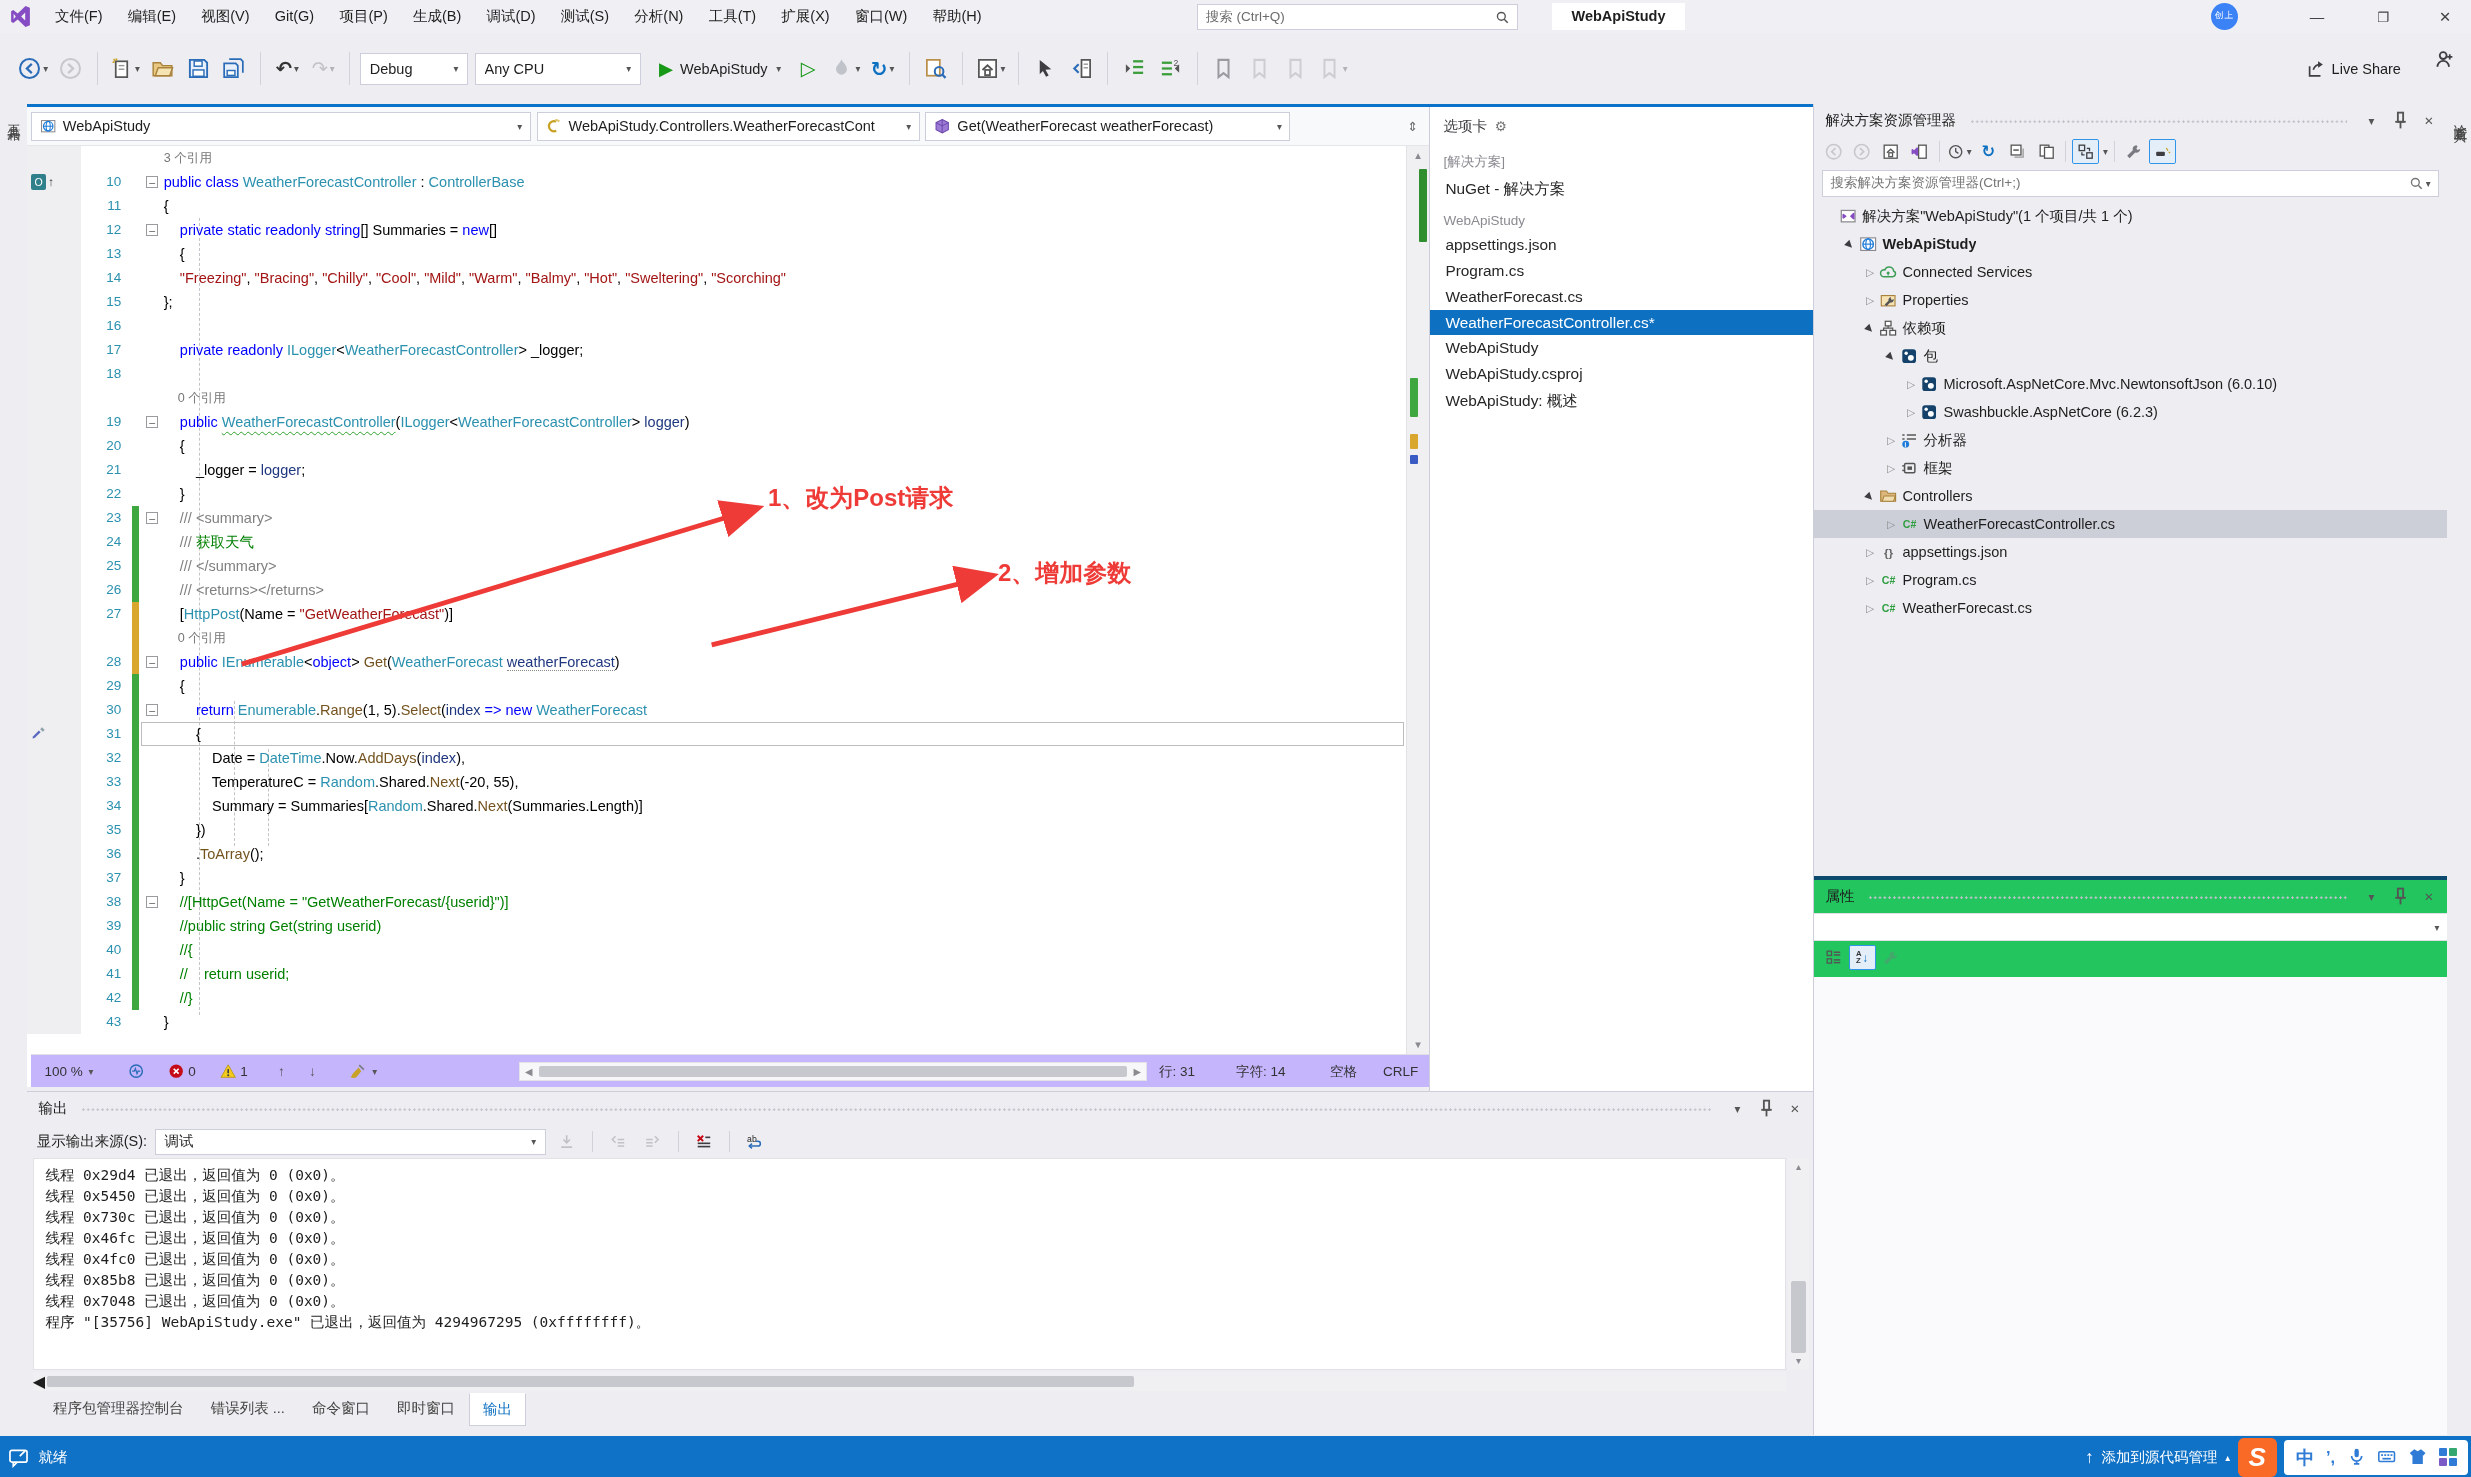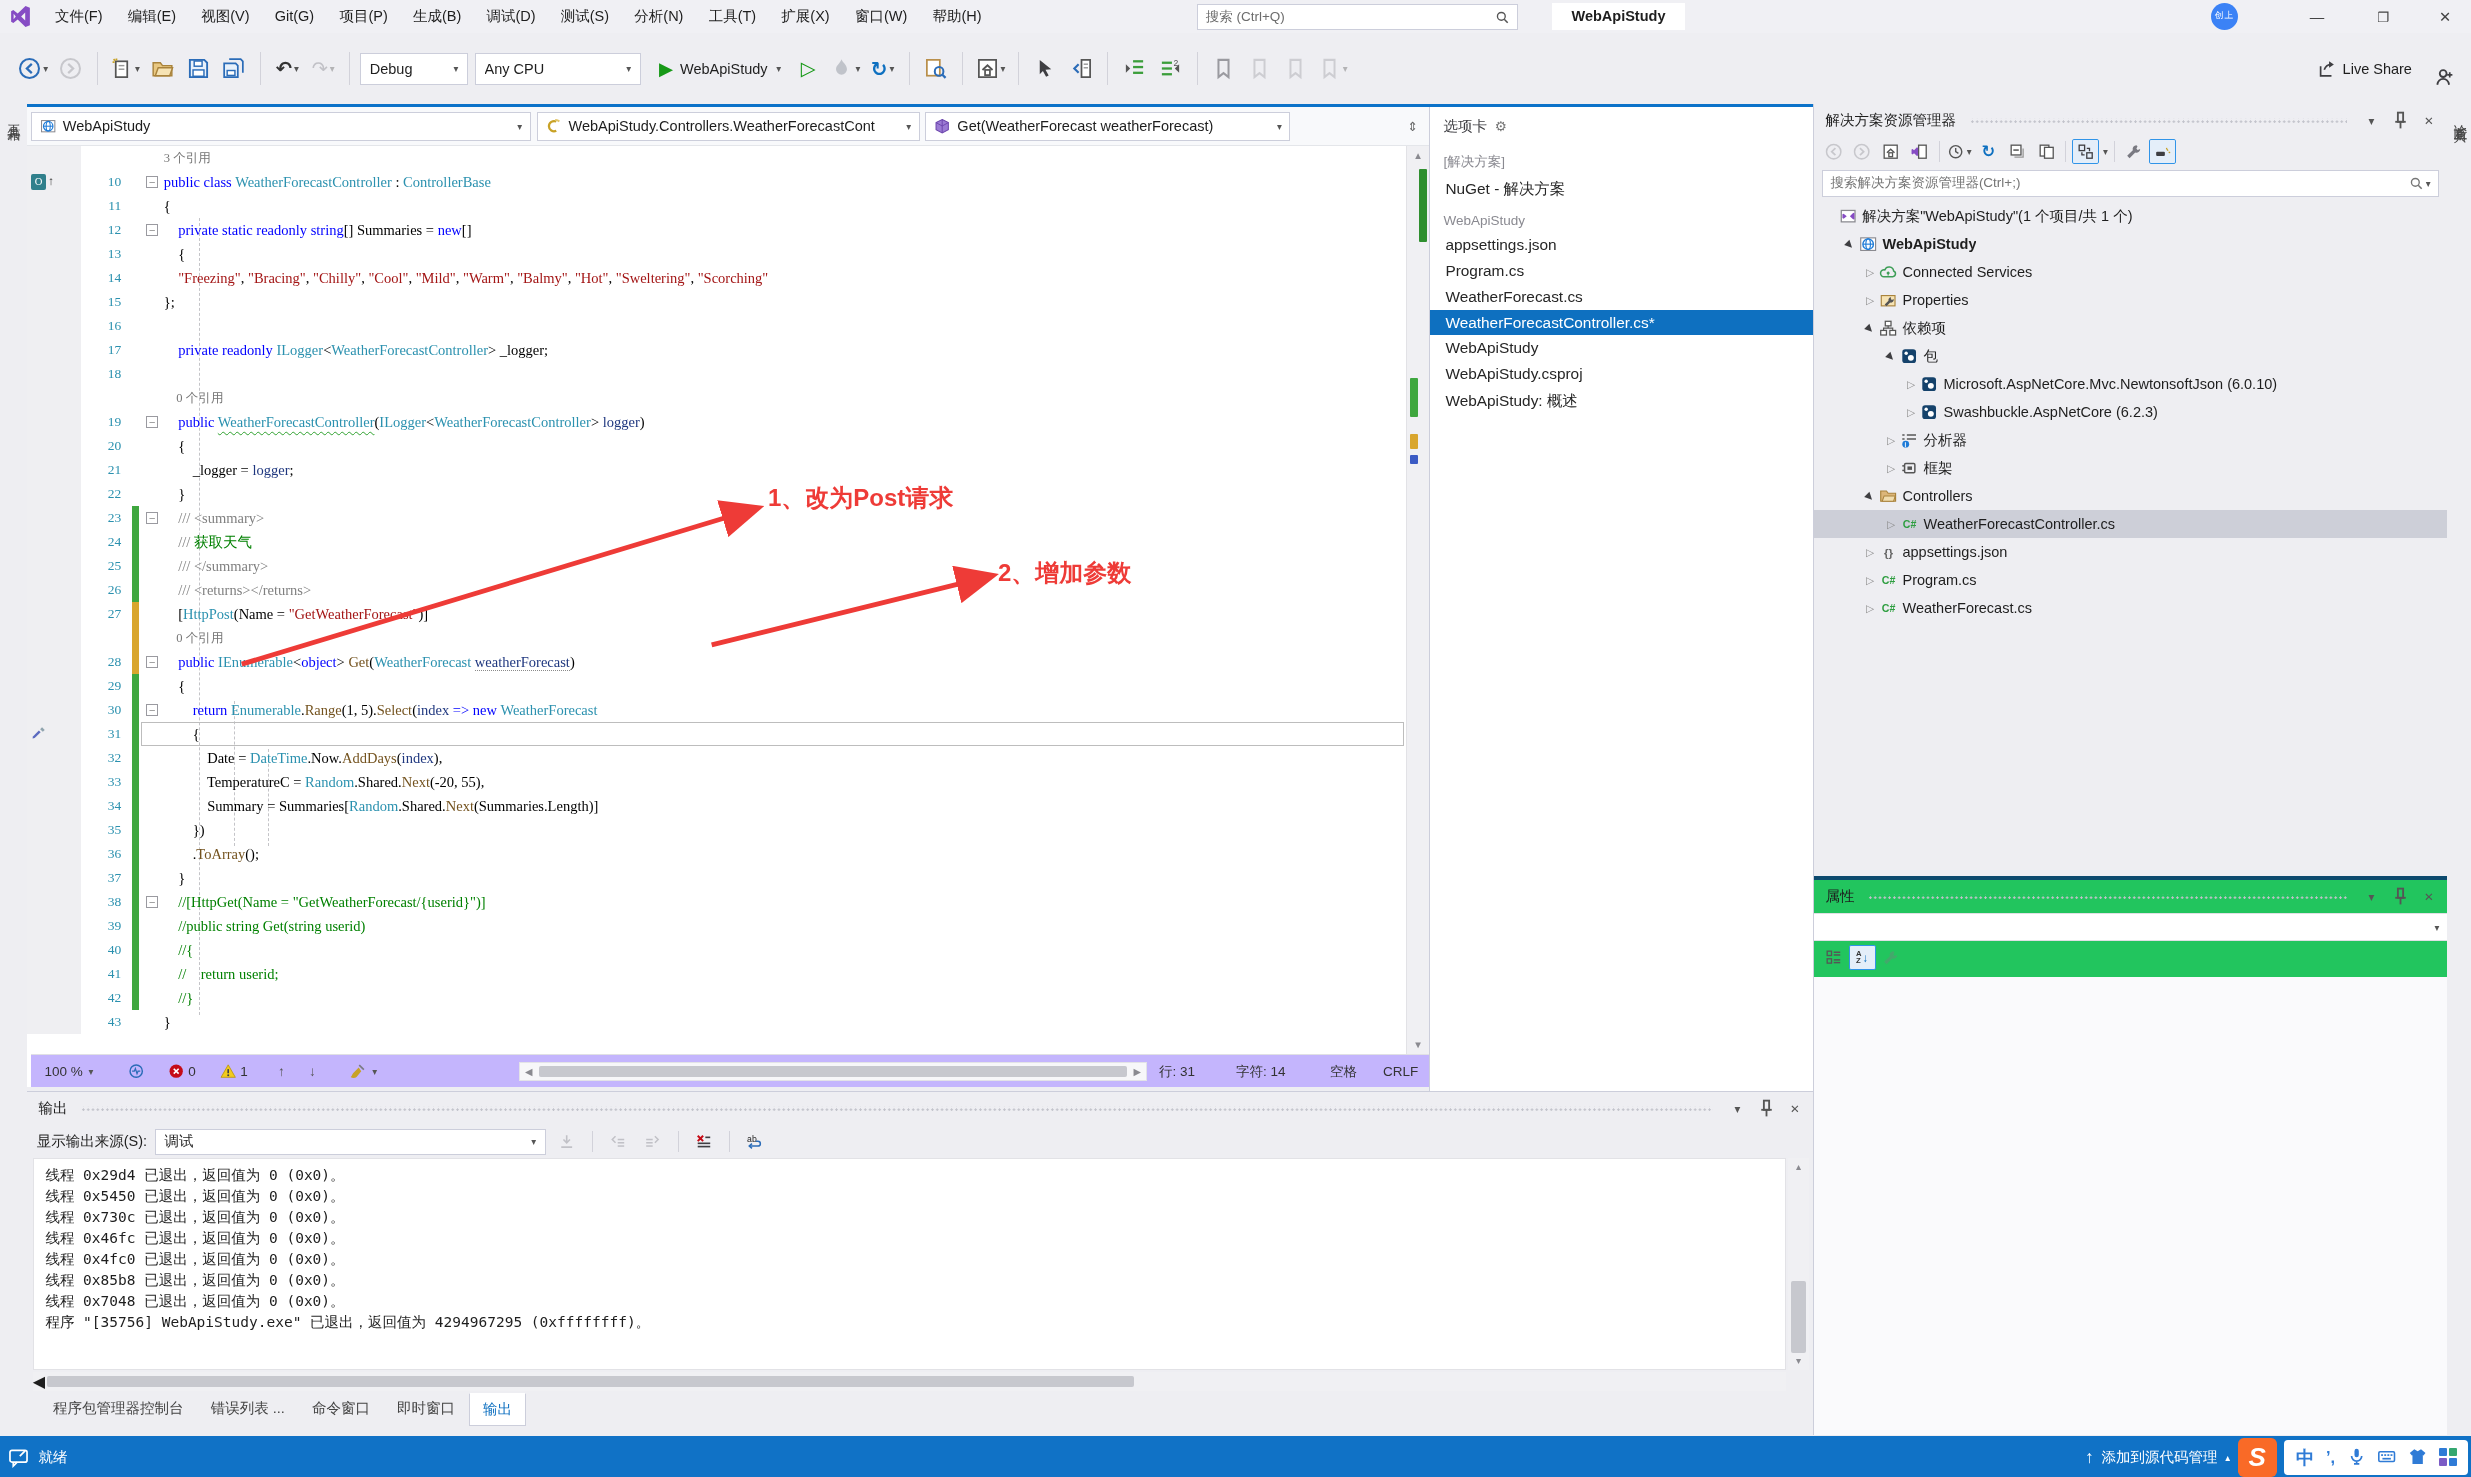--- a/index.html
+++ b/index.html
@@ -26,38 +26,38 @@
 .tcaret{font-size:9.7px;color:#555;margin-left:1.9px}
 .dis{opacity:.38}
 .combo{height:32px;background:#FFF;border:1px solid #CCCEDB;display:flex;align-items:center;padding:0 8.7px;font-size:14.5px;gap:7.7px}
 .combo .cv{flex:1;white-space:nowrap;overflow:hidden}
 .combo .tcaret{margin-left:auto}
 .startbtn{display:flex;align-items:center;gap:6.8px;padding:0 7.7px;height:39px;border-radius:2.9px;font-size:14.5px}
 .play{color:#179917;font-size:18.3px}
 .playo{color:#179917;font-size:19.3px}
 .blueg{color:#0E70C0;font-size:20px;font-weight:bold}
 .grayg{color:#7A7A82;font-size:17.4px}
-.tb-right{margin-left:auto;display:flex;align-items:flex-end;gap:14px;padding-right:17.4px;font-size:14.5px}
+.tb-right{margin-left:auto;display:flex;align-items:flex-start;gap:25px;padding-right:17.4px;font-size:14.5px}
 
 .accent-line{position:absolute;left:27px;top:104px;width:1786px;height:2.9px;background:#0B72C9;z-index:30}
 .left-strip{position:absolute;left:0;top:104px;width:27px;height:1331px;background:#EEEEF2}
 .right-strip{position:absolute;left:2448px;top:104px;width:24px;height:1331px;background:#EEEEF2}
 .vtab{writing-mode:vertical-rl;font-size:13.5px;color:#444;margin:9.7px auto 0;letter-spacing:1.9px}
 
 .editor-pane{position:absolute;left:27px;top:107px;width:1402px;height:980px;background:#FFF;z-index:20}
 .breadcrumb{position:absolute;left:0;top:0;right:0;height:39px;background:#F8F9FB;border-bottom:1px solid #E4E6EA;display:flex;align-items:center;gap:5.8px;padding:0 3.9px}
 .bc{height:29px;background:#FFF;border:1px solid #CCCEDB;display:flex;align-items:center;gap:6.8px;padding:0 7.7px;font-size:14.5px}
 .bc .i{width:16.4px;height:16.4px}
 .bc .tcaret{margin-left:auto}
 .bc1{width:500px}.bc2{width:383px}.bc3{width:365px}
 .bc-split{margin-left:auto;width:25px;height:29px;display:flex;align-items:center;justify-content:center;color:#666;font-size:12.6px}
 .code-viewport{position:absolute;left:0;top:39px;right:23px;bottom:33px;background:#FFF;overflow:hidden}
 .guide{position:absolute;width:0;border-left:1px dashed #C4C4C8;z-index:0}
 #code-rows{position:relative;z-index:1}
-.code-row{display:flex;height:24px;line-height:24px;font-family:Liberation Serif, serif;font-size:14.5px;white-space:pre;position:relative}
+.code-row{display:flex;height:24px;line-height:24px;font-family:Liberation Sans, sans-serif;font-size:14.5px;white-space:pre;position:relative}
 .c-glyph{width:54px;flex:none;background:#EFEFF2;display:flex;align-items:center;gap:1.9px;padding-left:3.9px}
 .c-num{width:50px;flex:none;text-align:right;padding-right:9.7px;color:#2B91AF;font-size:13.5px}
 .c-bar{width:9.7px;flex:none;position:relative}
 .c-bar .bar{position:absolute;left:1px;top:0;bottom:0;width:6.8px}
 .bar-green{background:#3FA73F}
 .bar-orange{background:#D9A62E}
 .c-fold{width:23px;flex:none;display:flex;align-items:center;justify-content:center}
 .foldbox{width:12.6px;height:12.6px;border:1px solid #9A9AA0;color:#555;font-size:10.6px;line-height:10.6px;text-align:center;background:#FFF}
 .c-text{flex:1}
 .kw{color:#0000FF}.ty{color:#2B91AF}.st{color:#A31515}.cm{color:#008000}.xd{color:#808080}

